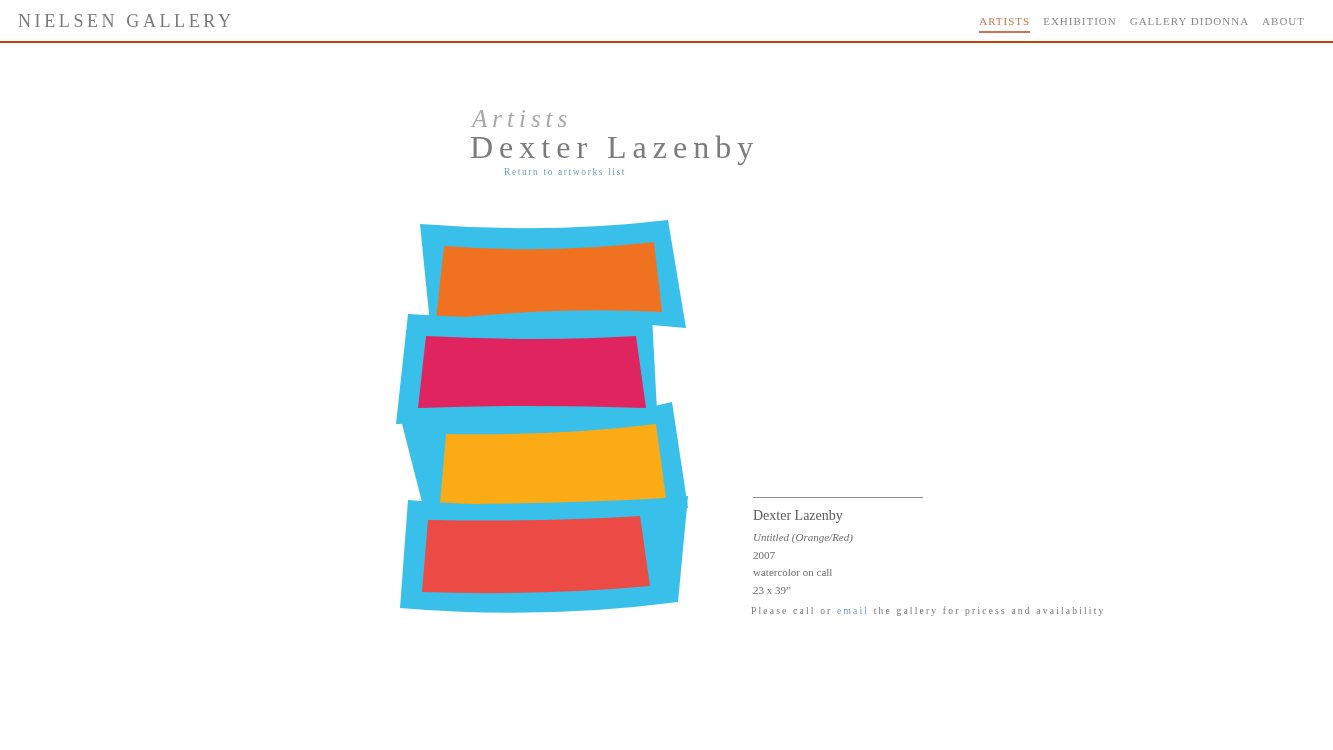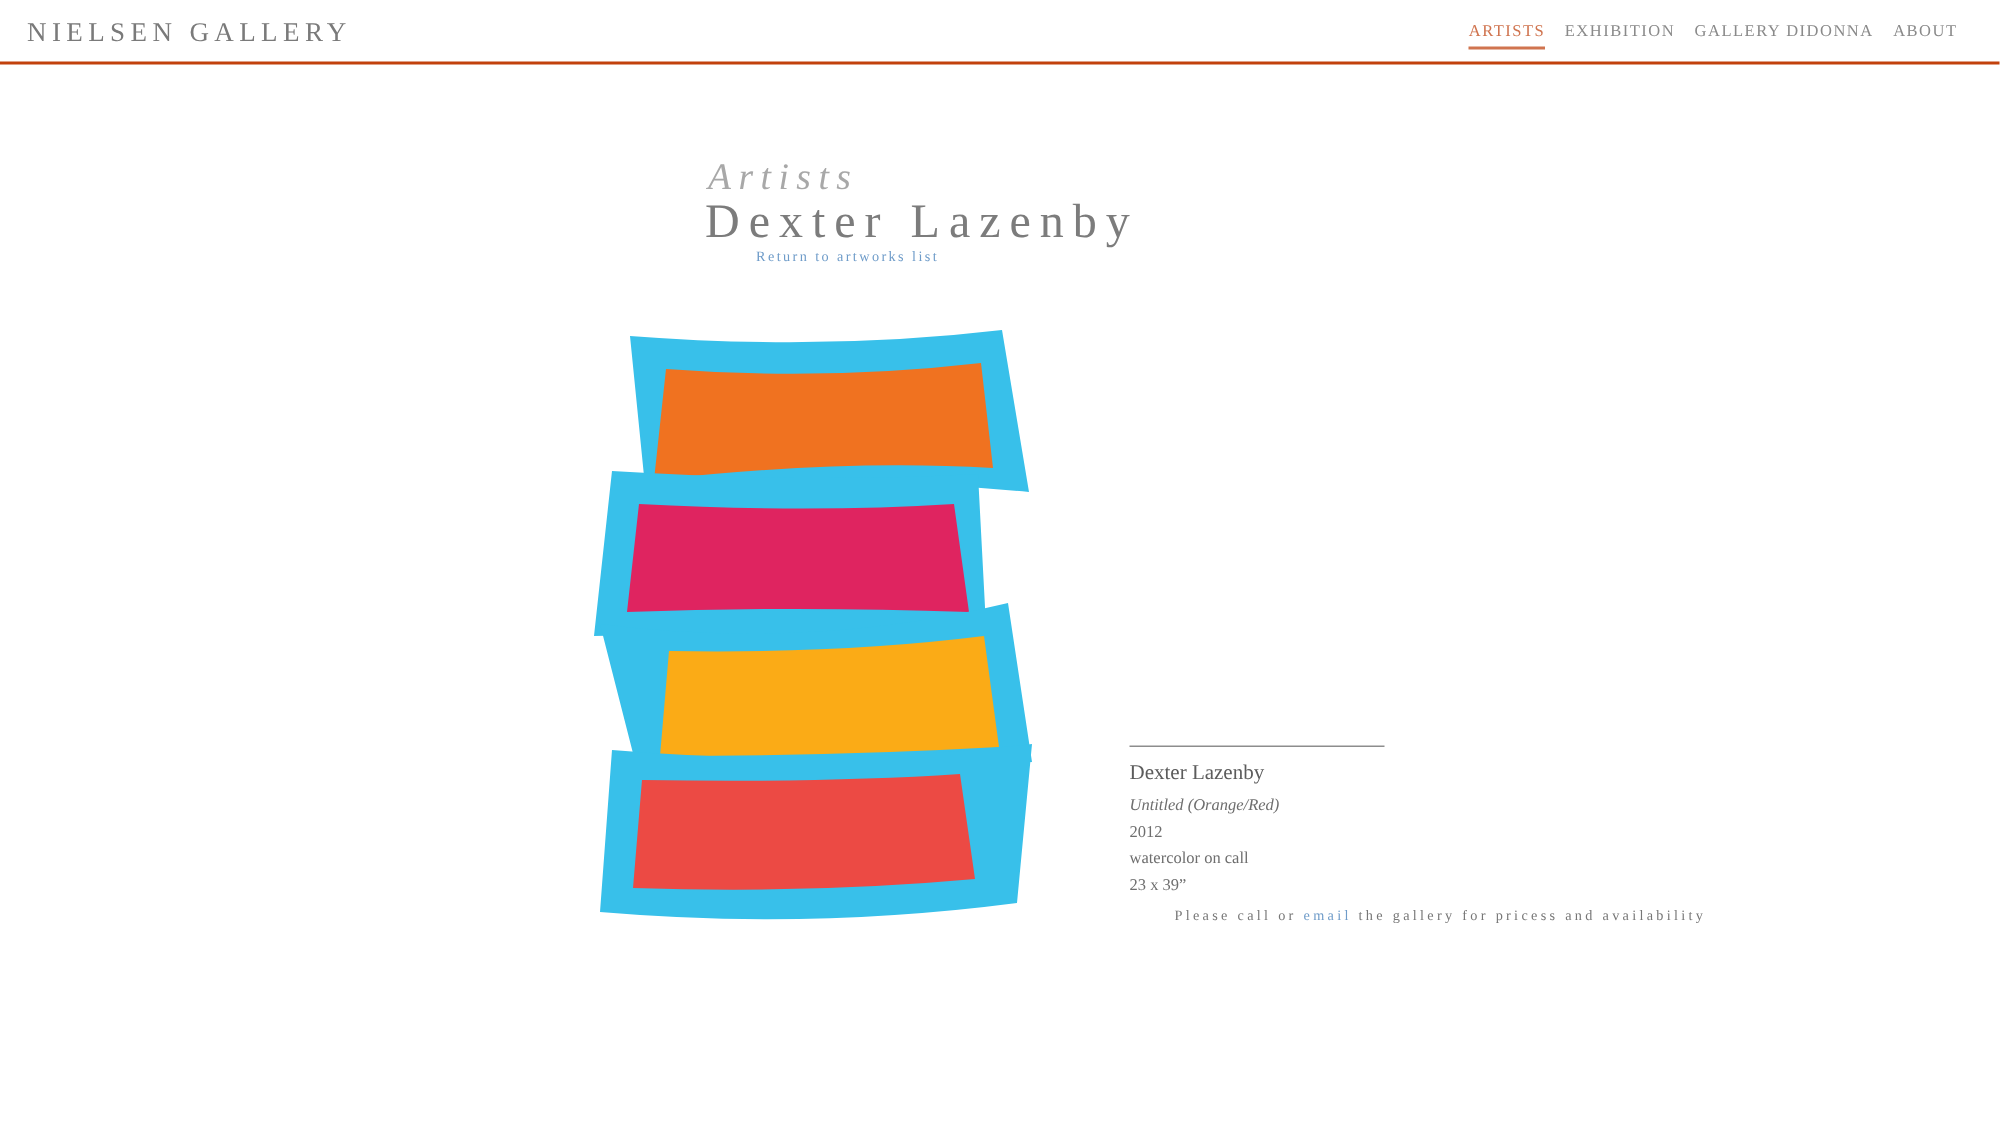--- a/index.html
+++ b/index.html
@@ -11,21 +11,21 @@
   .nav a.active { color:#d0744f; border-bottom:2px solid #d0744f; }
   .section-label { position:absolute; left:472px; top:105px; font-family:"Liberation Serif", serif; font-style:italic; font-size:25px; letter-spacing:5px; color:#a8a8a8; }
   .artist-title { position:absolute; left:470px; top:129px; font-family:"Liberation Serif", serif; font-size:32px; letter-spacing:6px; color:#7c7c7c; }
   .return-link { position:absolute; left:477px; top:167px; font-family:"Liberation Serif", serif; font-size:9.5px; letter-spacing:1.6px; color:#6f9cc9; text-decoration:none; cursor:pointer;margin-left:27px; }
   .artwork { position:absolute; left:390px; top:212px; width:310px; height:410px; }
   .info-rule { position:absolute; left:753px; top:497px; width:170px; height:0; border-top:1px solid #8d8d8d; }
   .info { position:absolute; left:753px; top:508px; font-family:"Liberation Serif", serif; color:#6e6e6e; }
   .info .name { font-size:14px; margin-bottom:5px; color:#5c5c5c; }
   .info .line { font-size:11px; line-height:17.5px; }
   .info .italic { font-style:italic; }
-  .note { position:absolute; left:751px; top:606px; font-family:"Liberation Serif", serif; font-size:9.5px; letter-spacing:2.2px; color:#777; white-space:nowrap;margin-left:32px; }
+  .note { position:absolute; left:751px; top:606px; font-family:"Liberation Serif", serif; font-size:9.5px; letter-spacing:2.2px; color:#777; white-space:nowrap; }
   .note a { color:#6f9cc9; text-decoration:none; cursor:pointer; }
 </style>
 </head>
 <body>
 
 <div class="header">
   <div class="brand">NIELSEN GALLERY</div>
   <nav class="nav">
     <a class="active">ARTISTS</a>
     <a>EXHIBITION</a>
@@ -50,17 +50,17 @@
   <path d="M56 222 Q170 224 266 212 L276 286 Q170 292 50 292 Z" fill="#fbab16"></path>
 
   <path d="M18 288 Q160 300 298 284 L288 390 Q150 408 10 396 Z" fill="#38c0ea"></path>
   <path d="M38 308 Q160 310 250 304 L260 374 Q150 384 32 380 Z" fill="#ec4a44"></path>
 </svg>
 
 <div class="info-rule"></div>
 <div class="info">
   <div class="name">Dexter Lazenby</div>
   <div class="line italic">Untitled (Orange/Red)</div>
-  <div class="line">2012</div>
+  <div class="line">2007</div>
   <div class="line">watercolor on call</div>
   <div class="line">23 x 39”</div>
 </div>
 <div class="note"><span>Please call or </span><a>email</a><span> the gallery for pricess and availability</span></div>
 
 </body></html>

